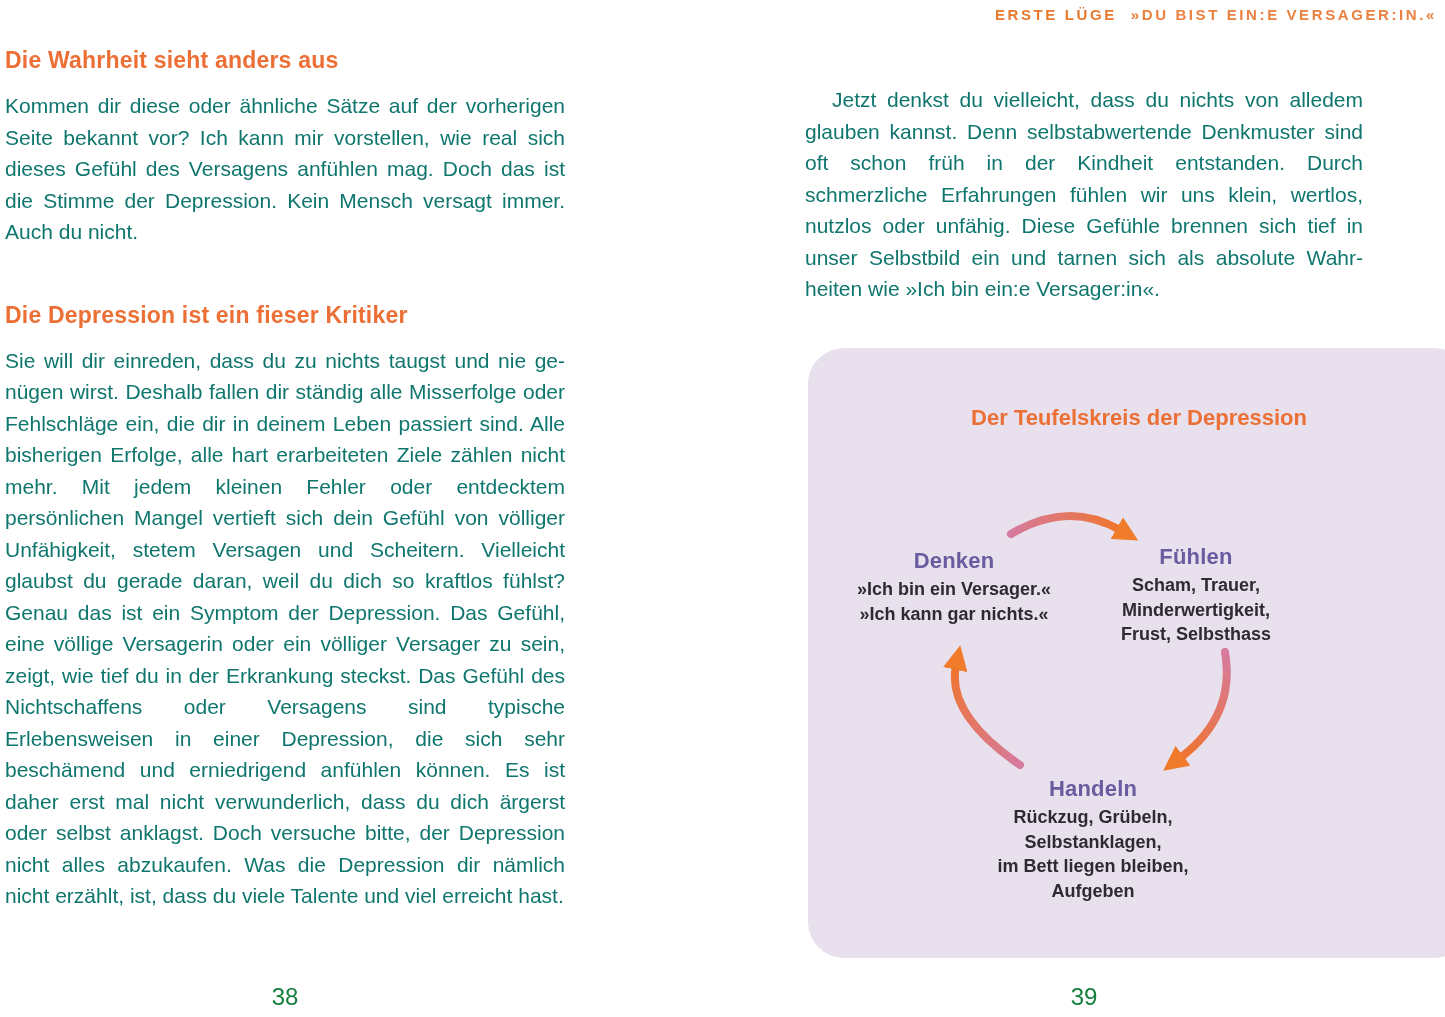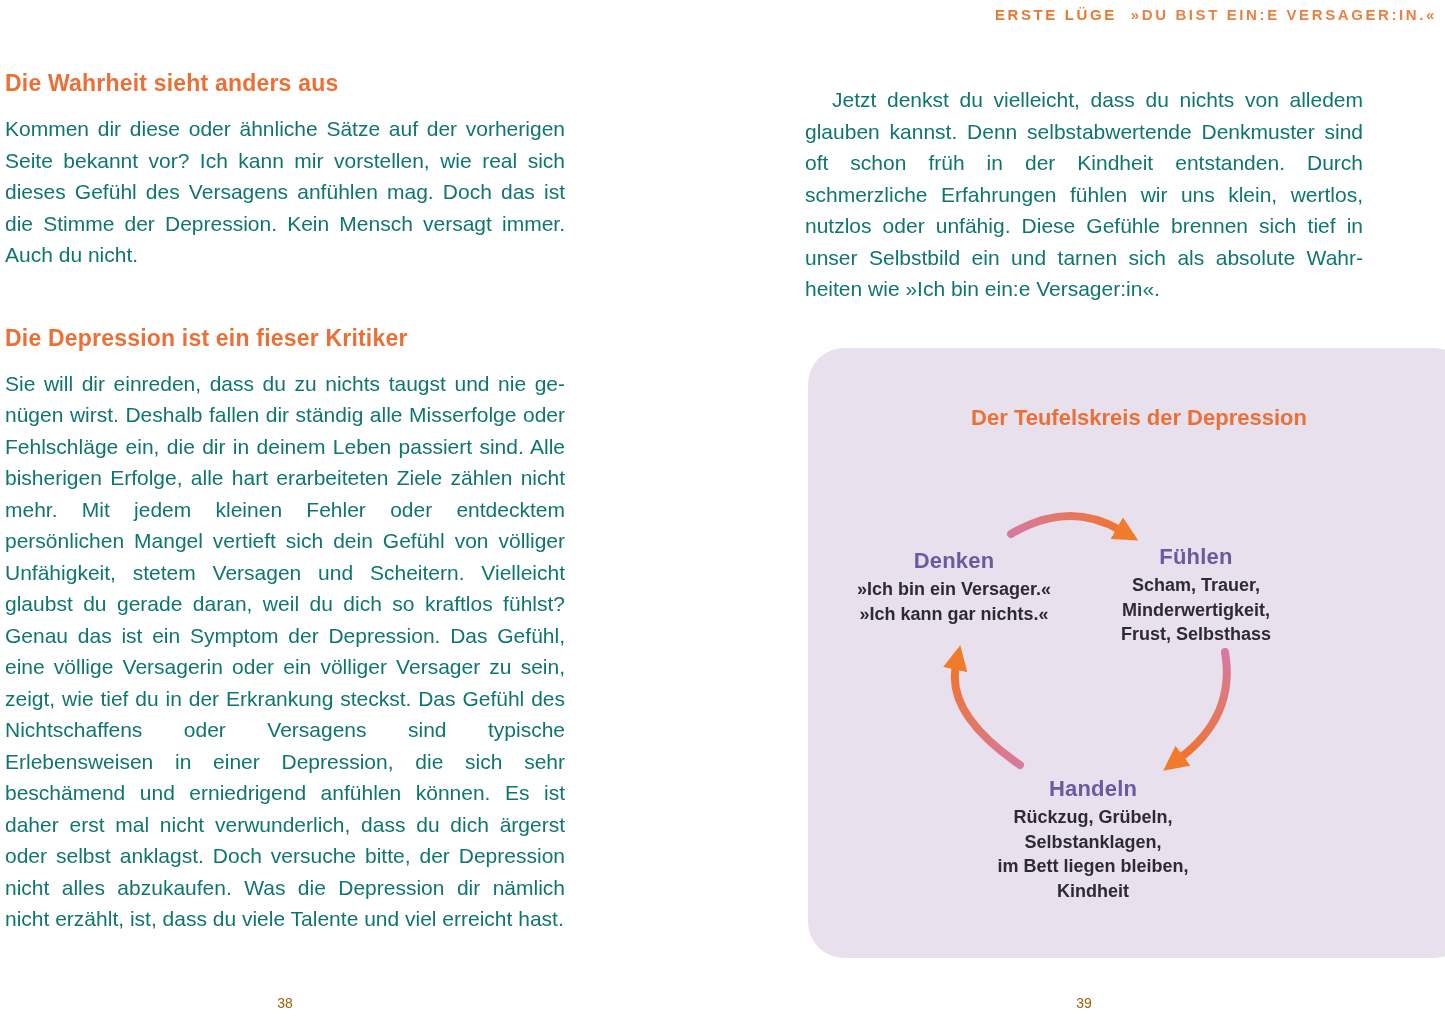--- a/index.html
+++ b/index.html
@@ -23,34 +23,34 @@
 
   
   .col { position:absolute; top:0; height:1017px; }
   .col-left  { left:5px;  width:560px; }
   .col-right { left:805px; width:558px; }
 
   h2.section-heading {
     font-size:23px; line-height:28px; font-weight:700;
     color:#ec6f35; letter-spacing:0.2px;
   }
-  .heading-1 { margin-top:69px; }
+  .heading-1 { margin-top:46px; }
   .heading-2 { margin-top:53px; }
 
   p.body-text {
     font-size:21px; line-height:31.5px;
     text-align:justify; color:#0f766e;
     -webkit-hyphens:manual; hyphens:manual;
   }
   .col-left p.body-text { margin-top:16px; }
   .col-right p.intro { margin-top:84px; text-indent:27px; }
 
   .page-number {
     position:absolute; bottom:6px; left:0; width:100%;
-    text-align:center; font-size:14px; color:#a16207;
+    text-align:center; font-size:24px; color:#15803d;
   }
 
   
   .diagram {
     position:absolute; top:348px; left:3px;
     width:662px; height:610px;
     background:#e8e1ed; border-radius:36px;
   }
   .diagram-title {
     position:absolute; top:58px; left:0; width:100%;
@@ -125,18 +125,18 @@
       <div class="node-label">Fühlen</div>
       <div class="node-text">Scham, Trauer,
 Minderwertigkeit,
 Frust, Selbsthass</div>
     </div>
     <div class="node node-handeln">
       <div class="node-label">Handeln</div>
       <div class="node-text">Rückzug, Grübeln,
 Selbstanklagen,
 im Bett liegen bleiben,
-Kindheit</div>
+Aufgeben</div>
     </div>
   </div>
 
   <div class="page-number">39</div>
 </section>
 
 </body></html>

